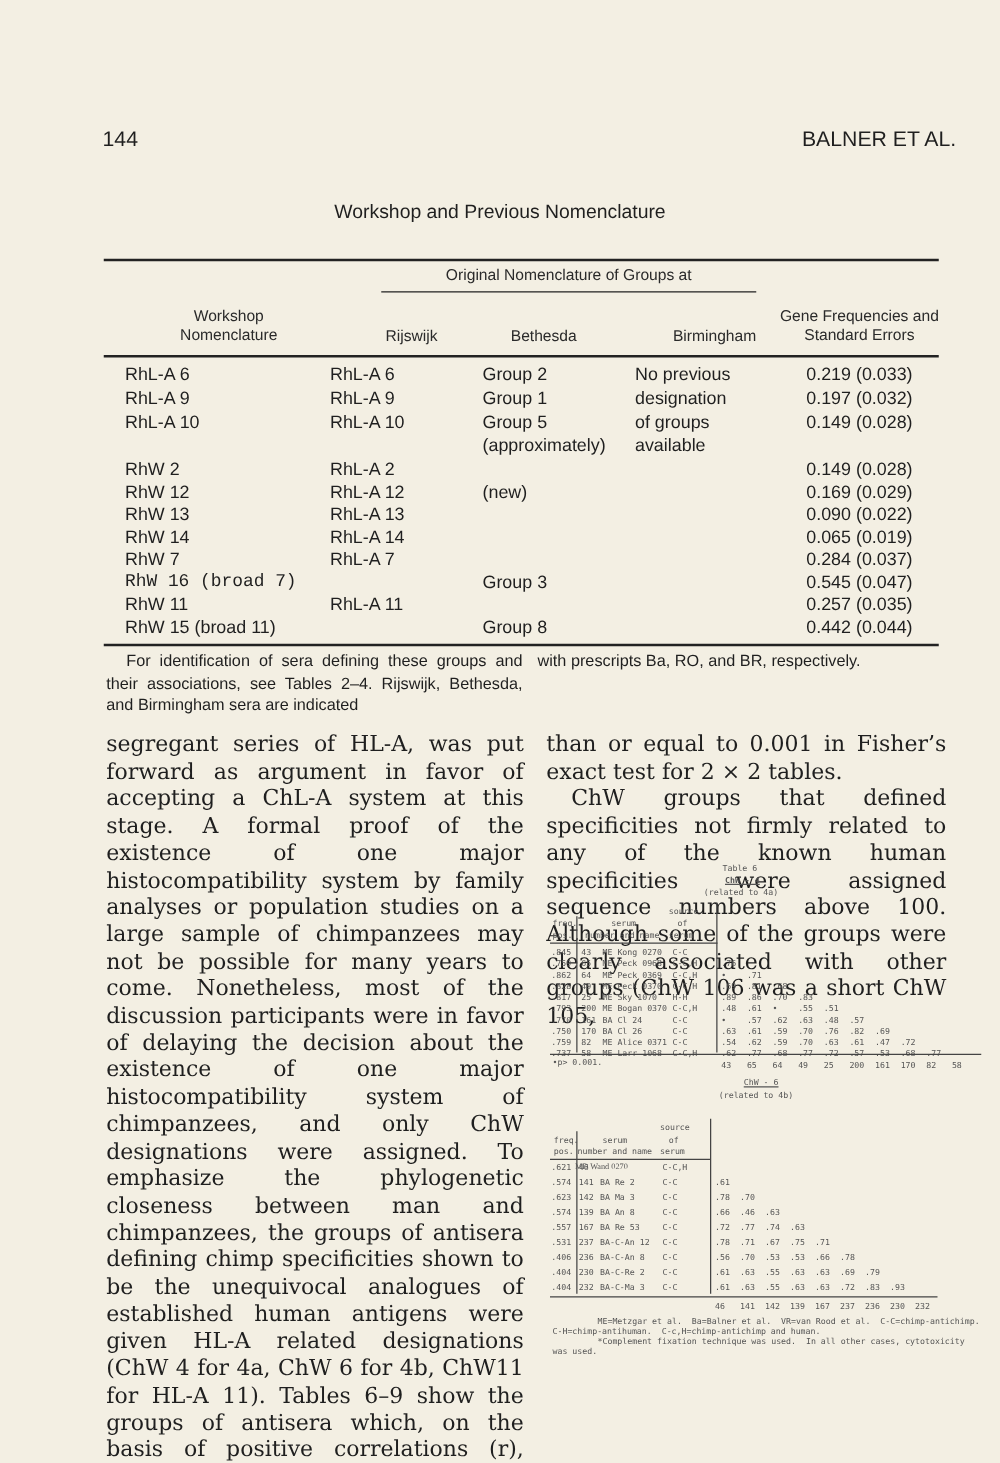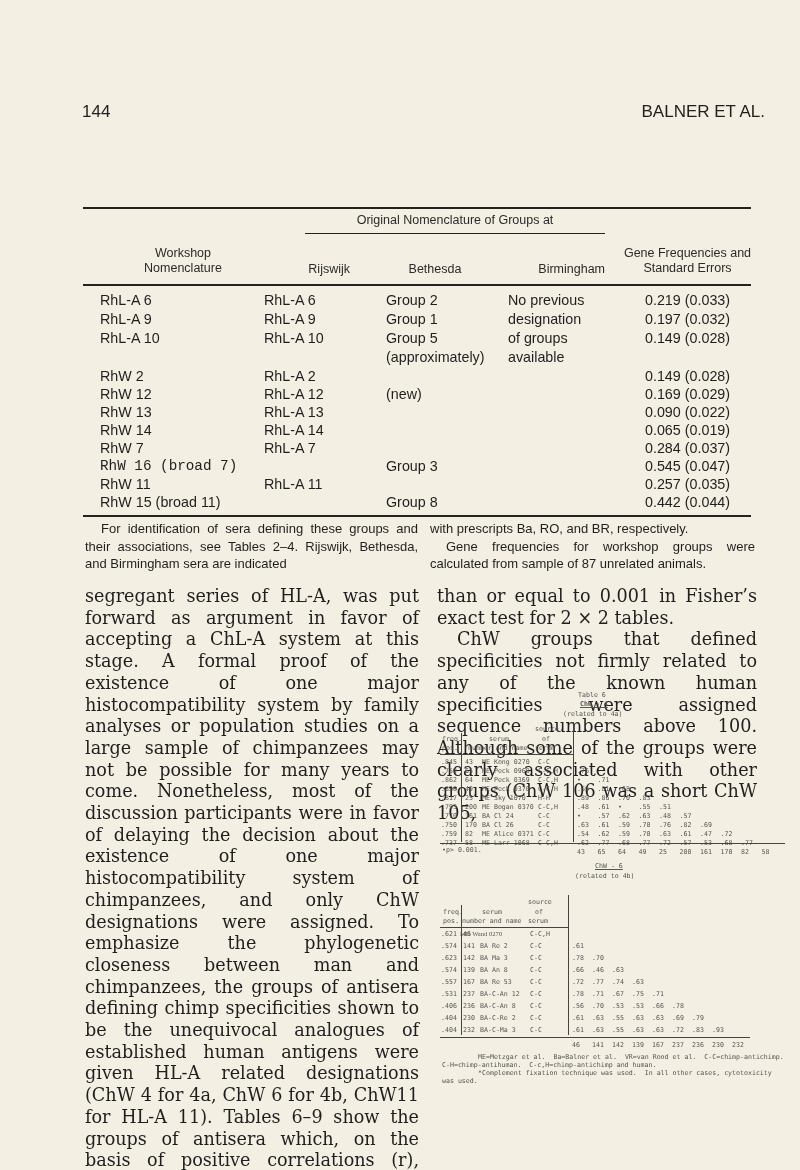--- a/index.html
+++ b/index.html
@@ -22,20 +22,21 @@
   .vline { position:absolute; background:#444; width:1px; }
   .hline { position:absolute; background:#444; height:1px; }
 </style>
 </head>
 <body>
 
 <div class="abs sans" id="page-num">144</div>
 <div class="abs sans" id="running-head">BALNER ET AL.</div>
 
 <div class="abs sans" id="t5-title">
+  <div>Workshop and Previous Nomenclature</div>
 </div>
 
 <div class="rule" style="left:83px;top:207px;width:668px;height:1.5px;"></div>
 <div class="abs sans hdr" style="left:305px;top:213px;width:300px;">Original Nomenclature of Groups at</div>
 <div class="rule" style="left:305px;top:233px;width:300px;height:1px;"></div>
 
 <div class="abs sans hdr" style="left:83px;top:246px;width:200px;">
   <div>Workshop</div>
     <div>Nomenclature</div>
 </div>
@@ -101,21 +102,20 @@
 
   <div class="r" style="left:100px;top:494px;">RhW 15 (broad 11)</div>
   <div class="r" style="left:386px;top:494px;">Group 8</div>
   <div class="r" style="left:645px;top:494px;">0.442 (0.044)</div>
 </div>
 <div class="rule" style="left:83px;top:515px;width:668px;height:1.5px;"></div>
 
 <div class="abs sans note" style="left:85px;top:520px;width:333px;text-indent:16px;">For identification of sera defining these groups and their associations, see Tables 2–4. Rijswijk, Bethesda, and Birmingham sera are indicated</div>
 <div class="abs sans note" style="left:430px;top:520px;width:325px;">
   <div>with prescripts Ba, RO, and BR, respectively.</div>
-  <div style="text-indent:16px;">Gene frequencies for workshop groups were calculated from sample of 87 unrelated animals.</div>
 </div>
 
 <div class="abs serif body" style="left:85px;top:586px;width:334px;">
   <p>segregant series of HL-A, was put forward as argument in favor of accepting a ChL-A system at this stage. A formal proof of the existence of one major histocompatibility system by family analyses or population studies on a large sample of chimpanzees may not be possible for many years to come. Nonetheless, most of the discussion participants were in favor of delaying the decision about the existence of one major histocompatibility system of chimpanzees, and only ChW designations were assigned. To emphasize the phylogenetic closeness between man and chimpanzees, the groups of antisera defining chimp specificities shown to be the unequivocal analogues of established human antigens were given HL-A related designations (ChW 4 for 4a, ChW 6 for 4b, ChW11 for HL-A 11). Tables 6–9 show the groups of antisera which, on the basis of positive correlations (r), were assigned ChW designations. Analysis of chimpanzee population data was similar to the rhesus analysis. As can be seen in Tables 6–9, chimp-antihuman sera and human isoantisera were also accepted as defining chimpanzee groups. Sera included in the groups have a probability less</p>
 </div>
 <div class="abs serif body" style="left:437px;top:586px;width:320px;">
   <p>than or equal to 0.001 in Fisher’s exact test for 2 × 2 tables.</p>
   <p class="indent">ChW groups that defined specificities not firmly related to any of the known human specificities were assigned sequence numbers above 100. Although some of the groups were clearly associated with other groups (ChW 106 was a short ChW 105,</p>
 </div>
 

